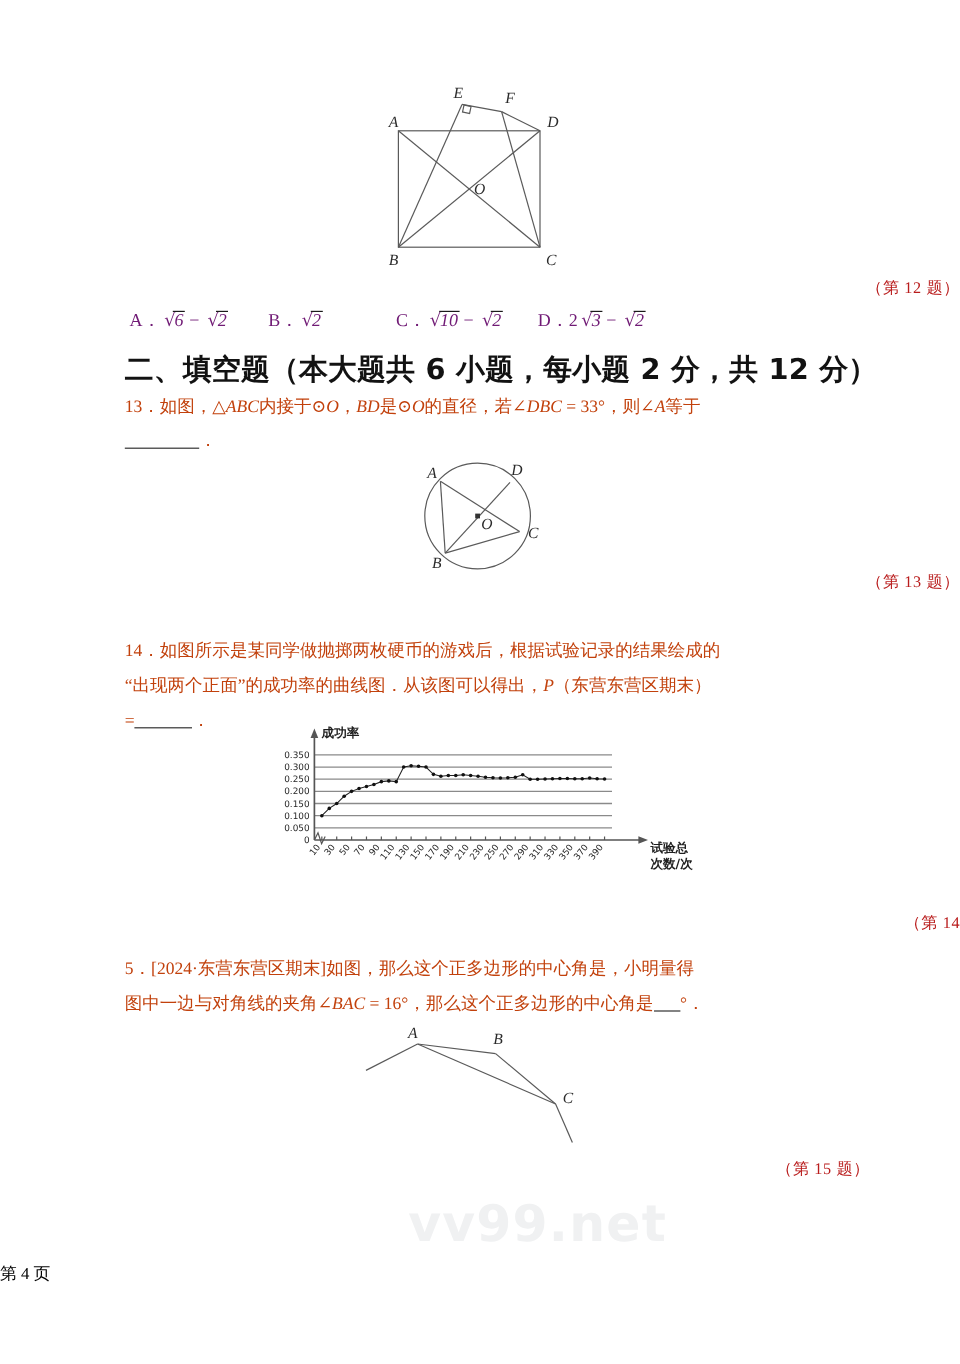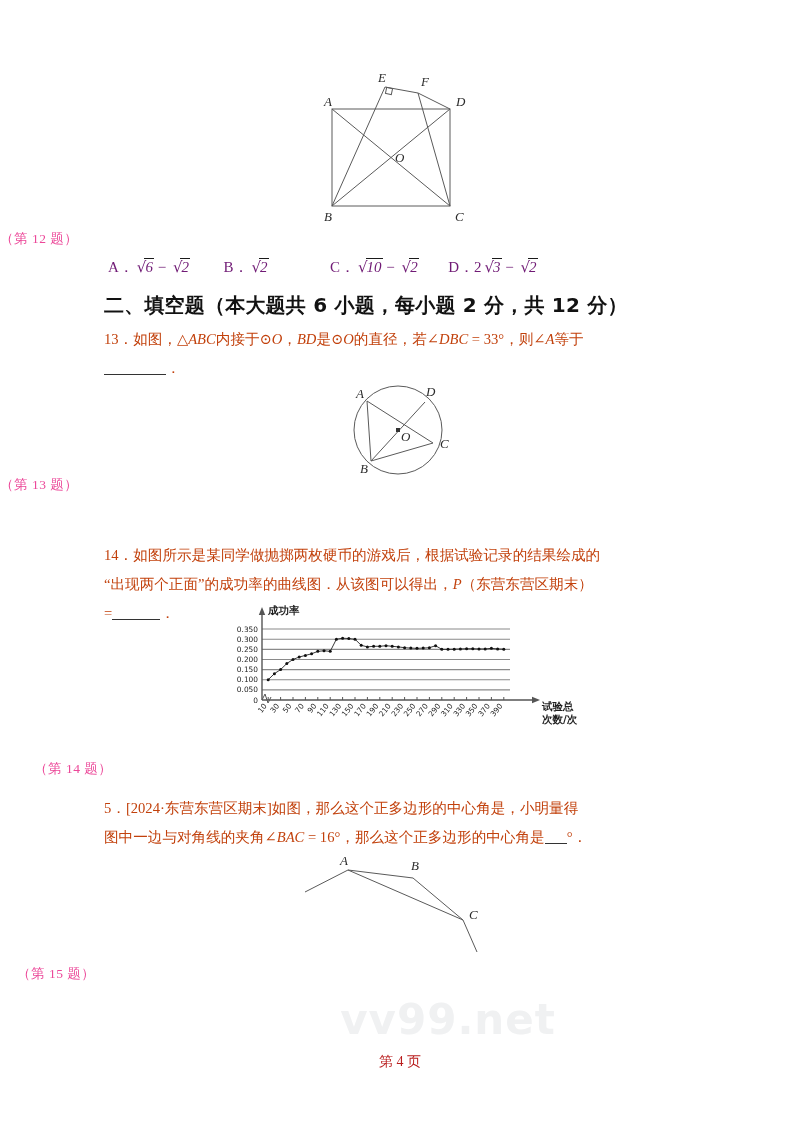--- a/index.html
+++ b/index.html
@@ -43,22 +43,22 @@
   
   .fig12-wrap {
     position: absolute;
     left: 0; top: 66px;
     width: 800px;
     text-align: center;
   }
   .caption {
     font-family: "Liberation Serif", serif;
     font-size: 13.5px;
-    color: #ec4899;
-    text-align: left;
+    color: #b91c1c;
+    text-align: right;
     letter-spacing: .5px;
   }
 
   
   .choices {
     position: absolute;
     left: 108px;
     top: 258px;
     width: 600px;
     font-size: 15px;
@@ -89,21 +89,21 @@
     font-family: "Liberation Serif", serif;
   }
 
   
   .section-head {
     position: absolute;
     left: 104px;
     top: 292px;
     font-family: "DejaVu Sans", "Liberation Sans", sans-serif;
     font-weight: bold;
-    font-size: 20px;
+    font-size: 24px;
     letter-spacing: .2px;
     color: #121212;
     white-space: nowrap;
   }
 
   
   .q {
     position: absolute;
     left: 104px;
     width: 600px;
@@ -130,39 +130,38 @@
   }
   .blank-md {
     display: inline-block;
     border-bottom: 1px solid #333;
     min-width: 48px;
     height: 13px;
     vertical-align: -2px;
   }
 
   #q13 { top: 325px; }
-  #q14 { top: 541px; }
+  #q14 { top: 529px; }
   #q15 { top: 794px; }
 
   .fig13-wrap { position: absolute; left: 0; top: 378px; width: 800px; text-align: center; }
   .fig14-wrap { position: absolute; left: 0; top: 602px; width: 800px; text-align: center; }
   .fig15-wrap { position: absolute; left: 0; top: 852px; width: 800px; text-align: center; }
 
   .cap13 { position: absolute; left: 0; top: 476px; width: 800px; }
   .cap14 { position: absolute; left: 0; top: 760px; width: 798px; padding-left: 34px; }
-  .cap15 { position: absolute; left: 0; top: 965px; width: 725px; padding-left: 17px; }
+  .cap15 { position: absolute; left: 0; top: 965px; width: 725px; }
 
   .footer {
     position: absolute;
     left: 0;
     top: 1053px;
     width: 800px;
-    text-align: center;
     font-size: 14px;
-    color: #b91c1c;
+    color: #000000;
     z-index: 3;
   }
 
   svg { display: inline-block; }
   .stroke { stroke: #5a5a5a; fill: none; stroke-width: 1; }
   .lblsvg {
     font-family: "Liberation Serif", serif;
     font-style: italic;
     font-size: 13px;
     fill: #2b2b2b;

